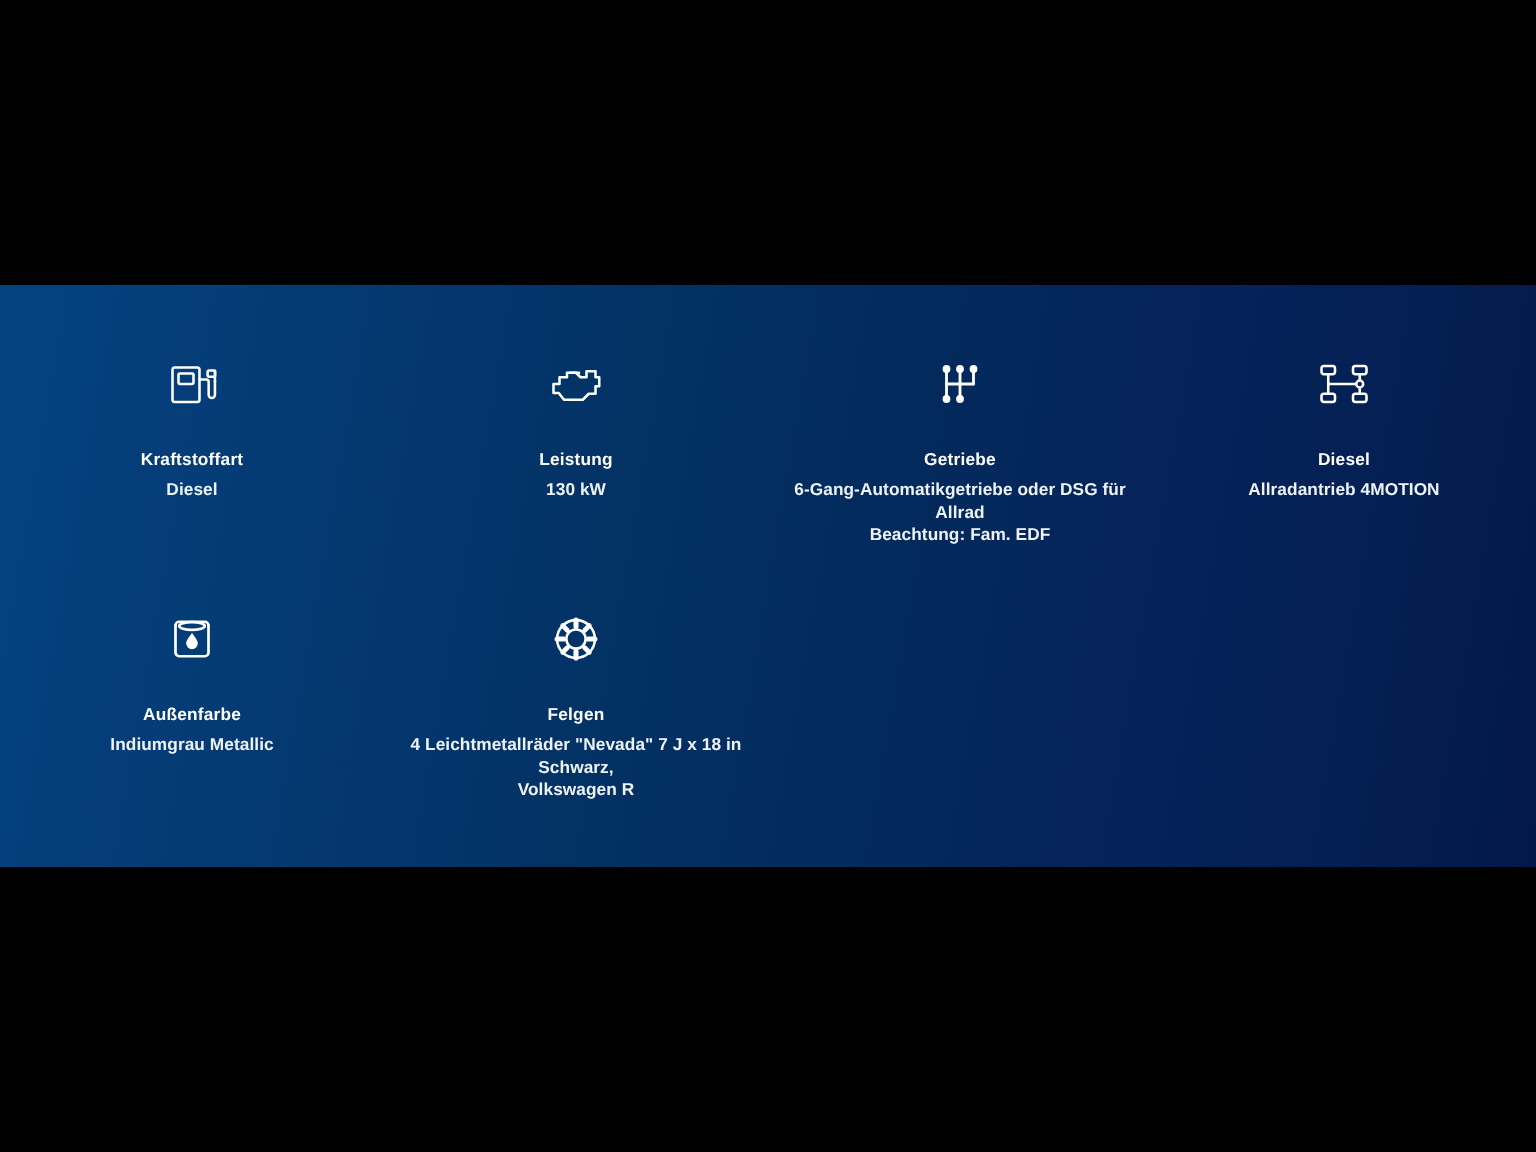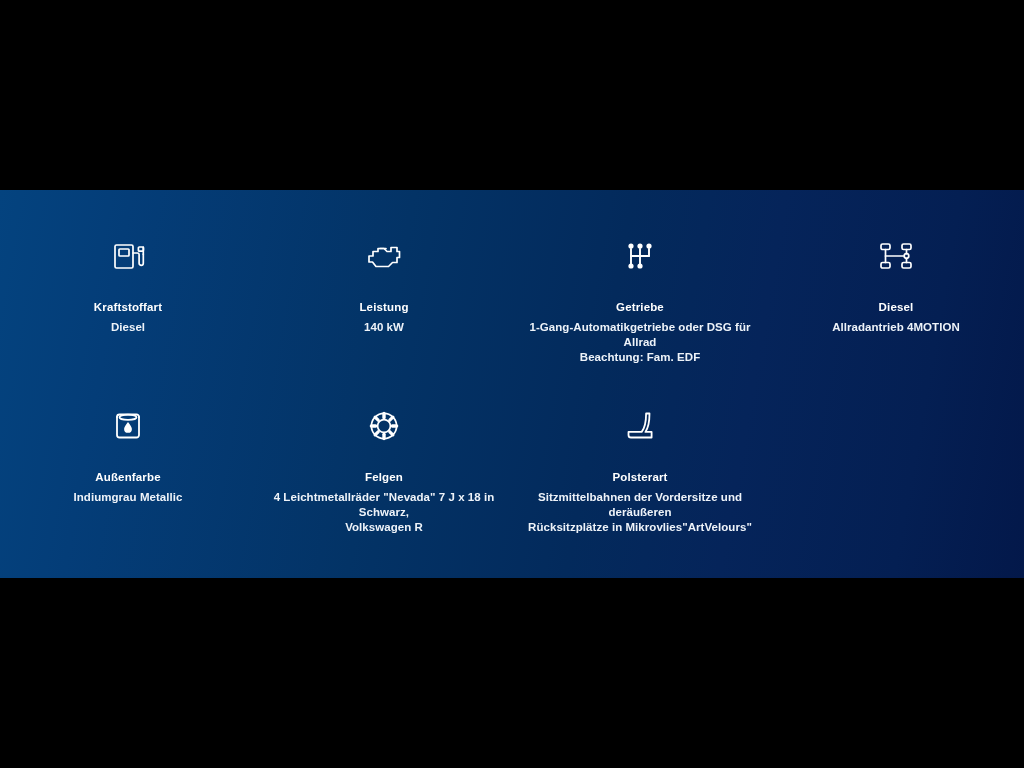--- a/index.html
+++ b/index.html
@@ -130,41 +130,41 @@
 
       <div class="spec-tile">
         <span class="spec-icon">
           <svg viewBox="0 0 40 40" fill="none" stroke="#ffffff" stroke-width="1.7" stroke-linecap="round" stroke-linejoin="round">
             <path d="M5 20 v6 h3.5 l3.5 4.5 h12.5 l4 -4 h4.5 v-5 h2.5 v-6 h-2.5 v-4 h-6 v4 h-4 l-3 -3 h-6 v3 h-5 v4.5 z"></path>
             <path d="M16 12.5 h6"></path>
           </svg>
         </span>
         <div class="spec-label">Leistung</div>
         <div class="spec-value">
-          <span class="vline">140 kW</span>
+          <span class="vline">130 kW</span>
         </div>
       </div>
 
       <div class="spec-tile">
         <span class="spec-icon">
           <svg viewBox="0 0 40 40" fill="none" stroke="#ffffff" stroke-width="1.9" stroke-linecap="round" stroke-linejoin="round">
             <circle cx="11" cy="10" r="2.6" fill="#ffffff" stroke="none"></circle>
             <circle cx="20" cy="10" r="2.6" fill="#ffffff" stroke="none"></circle>
             <circle cx="29" cy="10" r="2.6" fill="#ffffff" stroke="none"></circle>
             <circle cx="11" cy="30" r="2.6" fill="#ffffff" stroke="none"></circle>
             <circle cx="20" cy="30" r="2.6" fill="#ffffff" stroke="none"></circle>
             <path d="M11 12.6 v17.4"></path>
             <path d="M20 12.6 v17.4"></path>
             <path d="M29 12.6 v7.4"></path>
             <path d="M11 20 h18"></path>
           </svg>
         </span>
         <div class="spec-label">Getriebe</div>
         <div class="spec-value">
-          <span class="vline">1-Gang-Automatikgetriebe oder DSG für Allrad</span>
+          <span class="vline">6-Gang-Automatikgetriebe oder DSG für Allrad</span>
           <span class="vline">Beachtung: Fam. EDF</span>
         </div>
       </div>
 
       <div class="spec-tile">
         <span class="spec-icon">
           <svg viewBox="0 0 40 40" fill="none" stroke="#ffffff" stroke-width="1.7" stroke-linecap="round" stroke-linejoin="round">
             <rect x="5" y="8" width="9" height="5.5" rx="1.6"></rect>
             <rect x="26" y="8" width="9" height="5.5" rx="1.6"></rect>
             <rect x="5" y="26.5" width="9" height="5.5" rx="1.6"></rect>
@@ -212,31 +212,19 @@
             <path d="M14.2 25.8 l-3.1 3.1" stroke-width="3.2"></path>
           </svg>
         </span>
         <div class="spec-label">Felgen</div>
         <div class="spec-value">
           <span class="vline">4 Leichtmetallräder "Nevada" 7 J x 18 in Schwarz,</span>
           <span class="vline">Volkswagen R</span>
         </div>
       </div>
 
-      <div class="spec-tile">
-        <span class="spec-icon">
-          <svg viewBox="0 0 40 40" fill="none" stroke="#ffffff" stroke-width="1.8" stroke-linecap="round" stroke-linejoin="round">
-            <path d="M29.5 7.5 c 0 8.5 -1.4 14.6 -4.1 18.4 h6.2 v5.6 h-20.6 c -1.6 0 -2.5 -1 -2.5 -2.6 v-3 h13.2 c 2.9 -3.7 4.4 -9.8 4.4 -18.4 z"></path>
-          </svg>
-        </span>
-        <div class="spec-label">Polsterart</div>
-        <div class="spec-value">
-          <span class="vline">Sitzmittelbahnen der Vordersitze und deräußeren</span>
-          <span class="vline">Rücksitzplätze in Mikrovlies"ArtVelours"</span>
-        </div>
-      </div>
 
 
     </div>
   </div>
 
   <div class="letterbox-bottom"></div>
 </div>
 
 </body></html>

